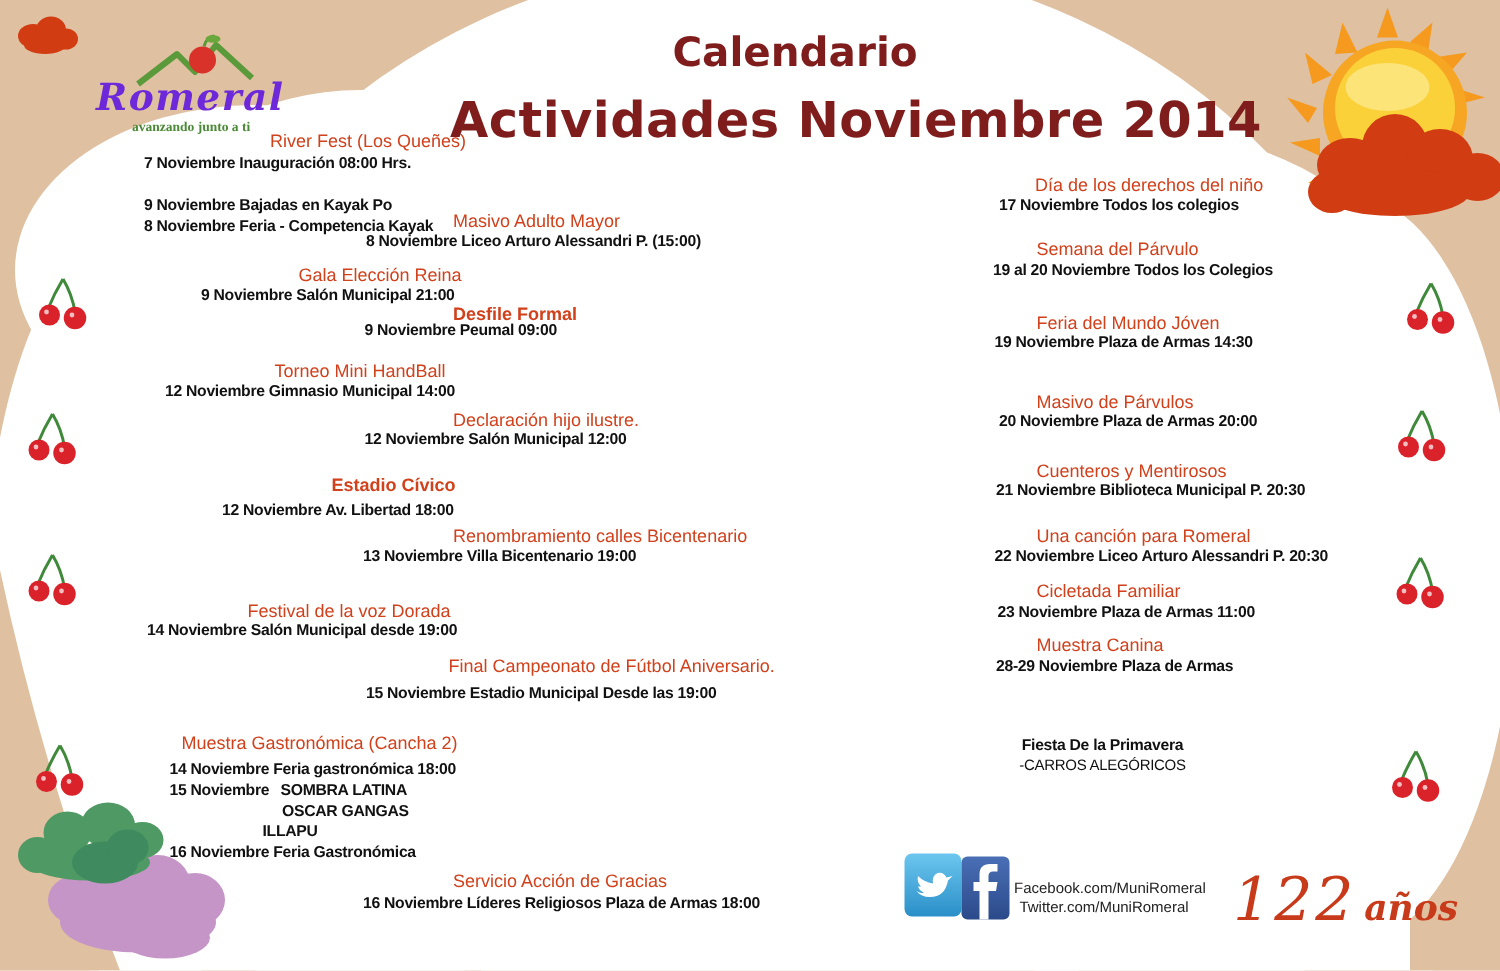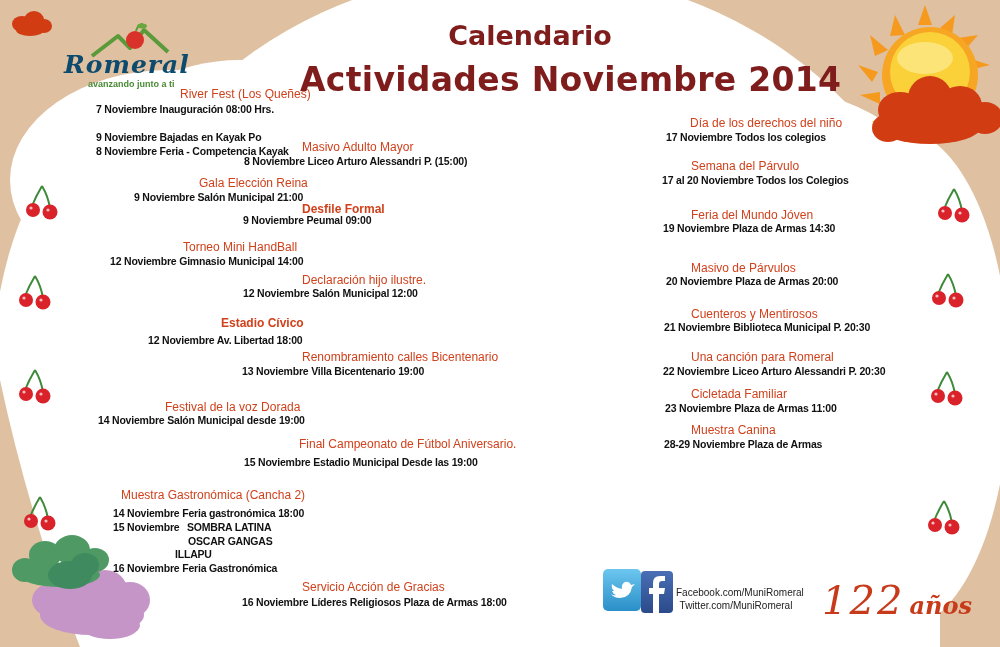--- a/index.html
+++ b/index.html
@@ -8,22 +8,22 @@
   .bg-svg { position: absolute; left: 0; top: 0; width: 1000px; height: 647px; }
   .abs { position: absolute; white-space: nowrap; }
   .title { font-family: "DejaVu Sans", sans-serif; font-weight: bold; color: #7f1d1d; text-align: center; }
   .title1 { left: 440px; top: 20px; font-size: 27px; width: 180px; }
   .title2 { left: 300px; top: 60px; font-size: 33px; width: 460px; letter-spacing: 0.3px; }
   .ev-title { color: #d0411c; font-size: 12px; font-family: "Liberation Sans", sans-serif; }
   .ev-title.bold { font-weight: bold; }
   .ev-line { color: #111; font-size: 10.5px; font-weight: bold; letter-spacing: -0.2px; font-family: "Liberation Sans", sans-serif; line-height: 14px; }
   .ev-line.normal { font-weight: normal; font-size: 10px; }
   .center { text-align: center; }
-  .logo-text { font-family: "DejaVu Serif", serif; font-style: italic; font-weight: bold; color: #0c4a6e; font-size: 25px; letter-spacing: 1px; }
-  .logo-tag { font-family: Liberation Sans, sans-serif; color: #4a8a36; font-size: 9px; font-weight: bold; }
+  .logo-text { font-family: "DejaVu Serif", serif; font-style: italic; font-weight: bold; color: #6d28d9; font-size: 25px; letter-spacing: 1px; }
+  .logo-tag { font-family: Liberation Serif, serif; color: #4a8a36; font-size: 9px; font-weight: bold; }
   .years { font-family: "DejaVu Serif", serif; color: #c73a1a; }
   .social-text { font-size: 10px; color: #222; text-align: center; line-height: 13px; }
   .cherry { position: absolute; width: 40px; height: 40px; }
 </style>
 </head>
 <body>
 
 <svg class="bg-svg" viewBox="0 0 1000 647" xmlns="http://www.w3.org/2000/svg">
 
   <g fill="#ffffff">
@@ -209,41 +209,43 @@
 
   <div class="abs ev-title" style="left:302px;top:580px;">Servicio Acción de Gracias</div>
   <div class="abs ev-line" style="left:242px;top:595px;">16 Noviembre Líderes Religiosos Plaza de Armas 18:00</div>
 </div>
 
 <div>
   <div class="abs ev-title" style="left:690px;top:116px;">Día de los derechos del niño</div>
   <div class="abs ev-line" style="left:666px;top:130px;">17 Noviembre Todos los colegios</div>
 
   <div class="abs ev-title" style="left:691px;top:159px;">Semana del Párvulo</div>
-  <div class="abs ev-line" style="left:662px;top:173px;">17 al 20 Noviembre Todos los Colegios</div>
+  <div class="abs ev-line" style="left:662px;top:173px;">19 al 20 Noviembre Todos los Colegios</div>
 
   <div class="abs ev-title" style="left:691px;top:208px;">Feria del Mundo Jóven</div>
   <div class="abs ev-line" style="left:663px;top:221px;">19 Noviembre Plaza de Armas 14:30</div>
 
   <div class="abs ev-title" style="left:691px;top:261px;">Masivo de Párvulos</div>
   <div class="abs ev-line" style="left:666px;top:274px;">20 Noviembre Plaza de Armas 20:00</div>
 
   <div class="abs ev-title" style="left:691px;top:307px;">Cuenteros y Mentirosos</div>
   <div class="abs ev-line" style="left:664px;top:320px;">21 Noviembre Biblioteca Municipal P. 20:30</div>
 
   <div class="abs ev-title" style="left:691px;top:350px;">Una canción para Romeral</div>
   <div class="abs ev-line" style="left:663px;top:364px;">22 Noviembre Liceo Arturo Alessandri P. 20:30</div>
 
   <div class="abs ev-title" style="left:691px;top:387px;">Cicletada Familiar</div>
   <div class="abs ev-line" style="left:665px;top:401px;">23 Noviembre Plaza de Armas 11:00</div>
 
   <div class="abs ev-title" style="left:691px;top:423px;">Muestra Canina</div>
   <div class="abs ev-line" style="left:664px;top:437px;">28-29 Noviembre Plaza de Armas</div>
 
   <div class="abs center" style="left:615px;top:490px;width:240px;">
+    <div class="ev-line" style="font-size:10.5px;">Fiesta De la Primavera</div>
+    <div class="ev-line normal">-CARROS ALEGÓRICOS</div>
   </div>
 </div>
 
 <svg class="abs" style="left:602px;top:568px;width:40px;height:44px" viewBox="0 0 40 44">
   <defs>
       <linearGradient id="tw" x1="0" y1="0" x2="0" y2="1">
         <stop offset="0" stop-color="#6cc6ef"></stop>
         <stop offset="1" stop-color="#2a8fc8"></stop>
       </linearGradient>
     </defs>

